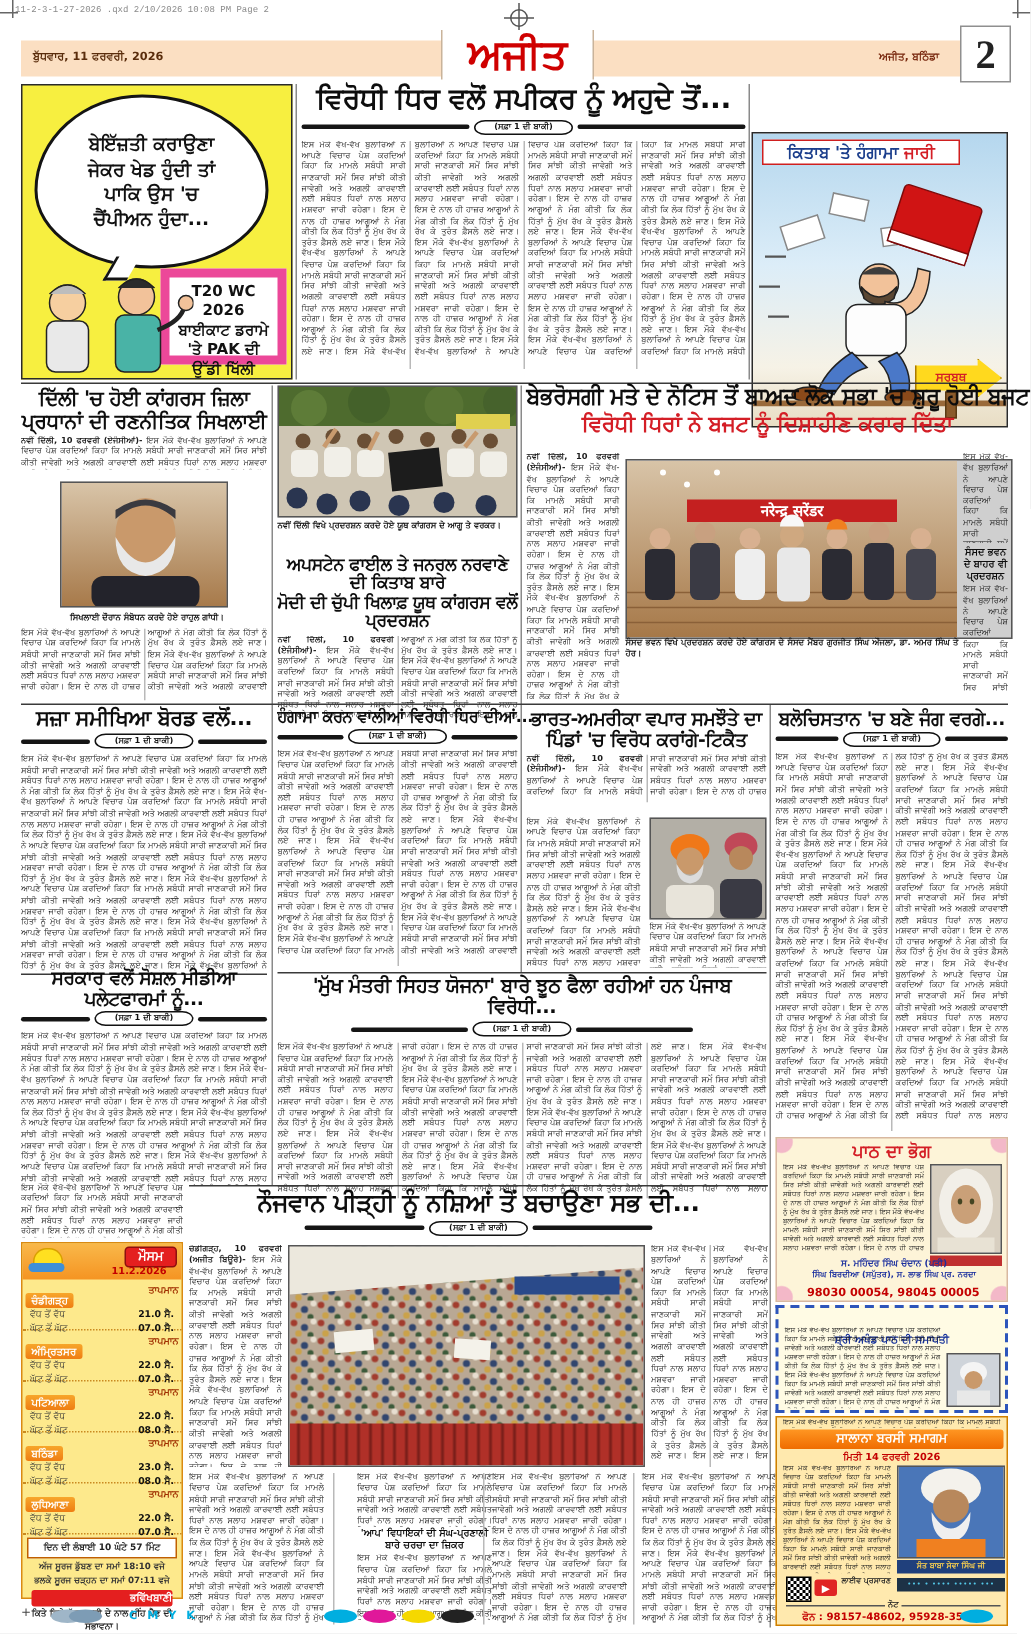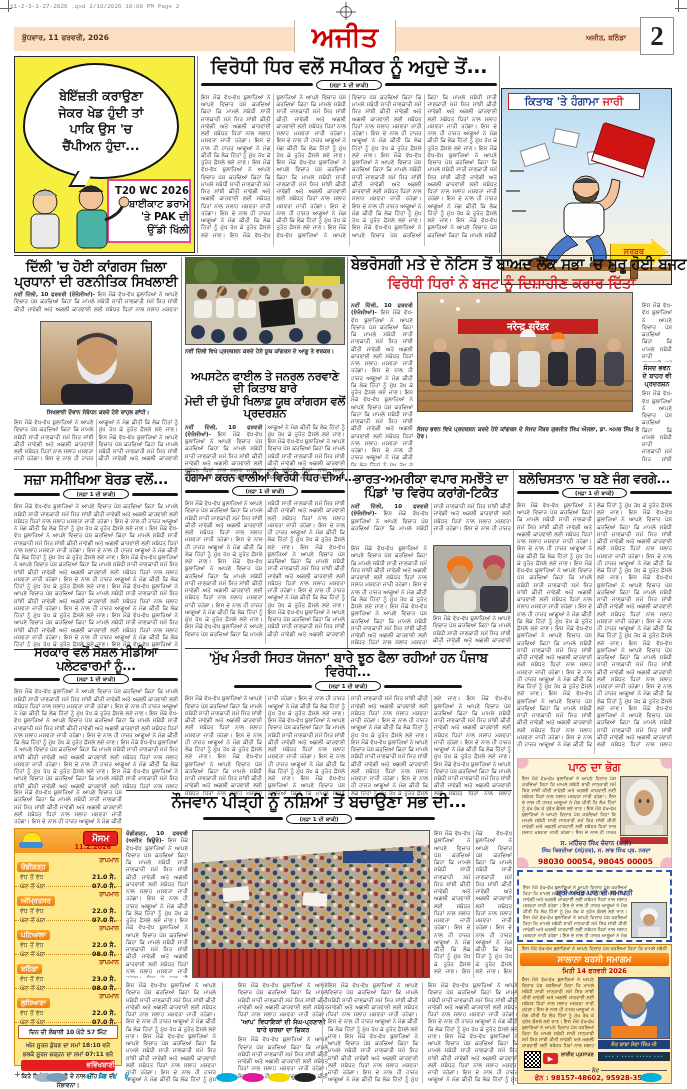--- a/index.html
+++ b/index.html
@@ -27,21 +27,21 @@
   .masthead{background:#fff;display:flex;align-items:center;justify-content:center;
             border-left:1px solid #c9b39a;border-right:1px solid #c9b39a;}
   .masthead span{color:#cf0000;font-size:27px;font-weight:bold;letter-spacing:0px;}
   .pagenum{background:#fff;border:1px solid #8f8f8f;display:flex;align-items:center;justify-content:center;
            font-family:"Liberation Serif","DejaVu Serif",serif;font-size:27px;font-weight:bold;color:#222;}
   
   .cartL{background:#f7ef40;border:1px solid #2a2a2a;box-sizing:border-box;}
   .bubble{background:#fff;border:2px solid #141414;border-radius:46% 54% 50% 50%/55% 55% 45% 45%;
           display:flex;flex-direction:column;justify-content:center;text-align:center;
           font-weight:bold;font-size:12.5px;line-height:1.32;color:#111;}
-  .t20box{background:#fff;border:2px solid #ec4899;text-align:right;font-weight:bold;
+  .t20box{background:#fff;border:6px solid #ec4899;text-align:center;font-weight:bold;
           font-size:10px;line-height:1.3;color:#111;padding-top:3px;box-sizing:border-box;}
   
   .cartR{background:linear-gradient(180deg,#b5d7ee 0%,#dcedf8 45%,#f6f2e6 80%,#e8ddc4 100%);
          border:1px solid #2a2a2a;box-sizing:border-box;margin-top:32px;}
   .cartR-title{background:#fff;border:1.5px solid #cf1f1f;font-weight:bold;font-size:11px;
                text-align:center;color:#1b3e8c;line-height:1.4;}
   .arrow-sign{background:#ffd91e;border:1px solid #a87800;color:#d41e26;font-weight:bold;font-size:8px;
               display:flex;align-items:center;justify-content:center;
               clip-path:polygon(0 18%,72% 18%,72% 0,100% 50%,72% 100%,72% 82%,0 82%);}
   
@@ -239,21 +239,21 @@
     <div class="hl" style="font-size:11.5px;">ਮੋਦੀ ਦੀ ਚੁੱਪੀ ਖਿਲਾਫ਼ ਯੂਥ ਕਾਂਗਰਸ ਵਲੋਂ ਪ੍ਰਦਰਸ਼ਨ</div>
     <div class="ftxt c2" style="margin-top:4px;height:60px;"><b>ਨਵੀਂ ਦਿੱਲੀ, 10 ਫਰਵਰੀ (ਏਜੰਸੀਆਂ)-</b> <span>ਇਸ ਮੌਕੇ ਵੱਖ-ਵੱਖ ਬੁਲਾਰਿਆਂ ਨੇ ਆਪਣੇ ਵਿਚਾਰ ਪੇਸ਼ ਕਰਦਿਆਂ ਕਿਹਾ ਕਿ ਮਾਮਲੇ ਸਬੰਧੀ ਸਾਰੀ ਜਾਣਕਾਰੀ ਸਮੇਂ ਸਿਰ ਸਾਂਝੀ ਕੀਤੀ ਜਾਵੇਗੀ ਅਤੇ ਅਗਲੀ ਕਾਰਵਾਈ ਲਈ ਸਬੰਧਤ ਧਿਰਾਂ ਨਾਲ ਸਲਾਹ ਮਸ਼ਵਰਾ ਜਾਰੀ ਰਹੇਗਾ। ਇਸ ਦੇ ਨਾਲ ਹੀ ਹਾਜ਼ਰ ਆਗੂਆਂ ਨੇ ਮੰਗ ਕੀਤੀ ਕਿ ਲੋਕ ਹਿੱਤਾਂ ਨੂੰ ਮੁੱਖ ਰੱਖ ਕੇ ਤੁਰੰਤ ਫ਼ੈਸਲੇ ਲਏ ਜਾਣ। ਇਸ ਮੌਕੇ ਵੱਖ-ਵੱਖ ਬੁਲਾਰਿਆਂ ਨੇ ਆਪਣੇ ਵਿਚਾਰ ਪੇਸ਼ ਕਰਦਿਆਂ ਕਿਹਾ ਕਿ ਮਾਮਲੇ ਸਬੰਧੀ ਸਾਰੀ ਜਾਣਕਾਰੀ ਸਮੇਂ ਸਿਰ ਸਾਂਝੀ ਕੀਤੀ ਜਾਵੇਗੀ ਅਤੇ ਅਗਲੀ ਕਾਰਵਾਈ ਲਈ ਸਬੰਧਤ ਧਿਰਾਂ ਨਾਲ ਸਲਾਹ ਮਸ਼ਵਰਾ ਜਾਰੀ ਰਹੇਗਾ। ਇਸ ਦੇ ਨਾਲ ਹੀ ਹਾਜ਼ਰ ਆਗੂਆਂ ਨੇ ਮੰਗ ਕੀਤੀ ਕਿ ਲੋਕ ਹਿੱਤਾਂ ਨੂੰ ਮੁੱਖ ਰੱਖ ਕੇ ਤੁਰੰਤ ਫ਼ੈਸਲੇ ਲਏ ਜਾਣ। ਇਸ ਮੌਕੇ ਵੱਖ-ਵੱਖ ਬੁਲਾਰਿਆਂ ਨੇ ਆਪਣੇ ਵਿਚਾਰ ਪੇਸ਼ ਕਰਦਿਆਂ ਕਿਹਾ ਕਿ ਮਾਮਲੇ ਸਬੰਧੀ ਸਾਰੀ ਜਾਣਕਾਰੀ ਸਮੇਂ ਸਿਰ ਸਾਂਝੀ ਕੀਤੀ ਜਾਵੇਗੀ ਅਤੇ ਅਗਲੀ ਕਾਰਵਾਈ ਲਈ ਸਬੰਧਤ ਧਿਰਾਂ ਨਾਲ ਸਲਾਹ ਮਸ਼ਵਰਾ ਜਾਰੀ ਰਹੇਗਾ। ਇਸ ਦੇ ਨਾਲ ਹੀ ਹਾਜ਼ਰ ਆਗੂਆਂ ਨੇ ਮੰਗ ਕੀਤੀ ਕਿ ਲੋਕ ਹਿੱਤਾਂ ਨੂੰ ਮੁੱਖ ਰੱਖ ਕੇ ਤੁਰੰਤ ਫ਼ੈਸਲੇ ਲਏ ਜਾਣ। </span></div>
   </div>
   <div class="a vrule" style="left:347px;top:257px;height:391px;"></div>
 
   <div class="a" style="left:351px;top:256px;width:321px;">
     <div class="hl" style="font-size:15.5px;white-space:nowrap;transform:scaleX(.96);transform-origin:left;">ਬੇਭਰੋਸਗੀ ਮਤੇ ਦੇ ਨੋਟਿਸ ਤੋਂ ਬਾਅਦ ਲੋਕ ਸਭਾ 'ਚ ਸ਼ੁਰੂ ਹੋਈ ਬਜਟ 'ਤੇ ਚਰਚਾ</div>
     <div class="hl red" style="font-size:14.5px;margin-top:3px;">ਵਿਰੋਧੀ ਧਿਰਾਂ ਨੇ ਬਜਟ ਨੂੰ ਦਿਸ਼ਾਹੀਣ ਕਰਾਰ ਦਿੱਤਾ</div>
   </div>
   <div class="ftxt a" style="left:351px;top:302px;width:62px;height:164px;"><b>ਨਵੀਂ ਦਿੱਲੀ, 10 ਫਰਵਰੀ (ਏਜੰਸੀਆਂ)-</b> <span>ਇਸ ਮੌਕੇ ਵੱਖ-ਵੱਖ ਬੁਲਾਰਿਆਂ ਨੇ ਆਪਣੇ ਵਿਚਾਰ ਪੇਸ਼ ਕਰਦਿਆਂ ਕਿਹਾ ਕਿ ਮਾਮਲੇ ਸਬੰਧੀ ਸਾਰੀ ਜਾਣਕਾਰੀ ਸਮੇਂ ਸਿਰ ਸਾਂਝੀ ਕੀਤੀ ਜਾਵੇਗੀ ਅਤੇ ਅਗਲੀ ਕਾਰਵਾਈ ਲਈ ਸਬੰਧਤ ਧਿਰਾਂ ਨਾਲ ਸਲਾਹ ਮਸ਼ਵਰਾ ਜਾਰੀ ਰਹੇਗਾ। ਇਸ ਦੇ ਨਾਲ ਹੀ ਹਾਜ਼ਰ ਆਗੂਆਂ ਨੇ ਮੰਗ ਕੀਤੀ ਕਿ ਲੋਕ ਹਿੱਤਾਂ ਨੂੰ ਮੁੱਖ ਰੱਖ ਕੇ ਤੁਰੰਤ ਫ਼ੈਸਲੇ ਲਏ ਜਾਣ। ਇਸ ਮੌਕੇ ਵੱਖ-ਵੱਖ ਬੁਲਾਰਿਆਂ ਨੇ ਆਪਣੇ ਵਿਚਾਰ ਪੇਸ਼ ਕਰਦਿਆਂ ਕਿਹਾ ਕਿ ਮਾਮਲੇ ਸਬੰਧੀ ਸਾਰੀ ਜਾਣਕਾਰੀ ਸਮੇਂ ਸਿਰ ਸਾਂਝੀ ਕੀਤੀ ਜਾਵੇਗੀ ਅਤੇ ਅਗਲੀ ਕਾਰਵਾਈ ਲਈ ਸਬੰਧਤ ਧਿਰਾਂ ਨਾਲ ਸਲਾਹ ਮਸ਼ਵਰਾ ਜਾਰੀ ਰਹੇਗਾ। ਇਸ ਦੇ ਨਾਲ ਹੀ ਹਾਜ਼ਰ ਆਗੂਆਂ ਨੇ ਮੰਗ ਕੀਤੀ ਕਿ ਲੋਕ ਹਿੱਤਾਂ ਨੂੰ ਮੁੱਖ ਰੱਖ ਕੇ ਤੁਰੰਤ ਫ਼ੈਸਲੇ ਲਏ ਜਾਣ। ਇਸ ਮੌਕੇ ਵੱਖ-ਵੱਖ ਬੁਲਾਰਿਆਂ ਨੇ ਆਪਣੇ ਵਿਚਾਰ ਪੇਸ਼ ਕਰਦਿਆਂ ਕਿਹਾ ਕਿ ਮਾਮਲੇ ਸਬੰਧੀ ਸਾਰੀ ਜਾਣਕਾਰੀ ਸਮੇਂ ਸਿਰ ਸਾਂਝੀ ਕੀਤੀ ਜਾਵੇਗੀ ਅਤੇ ਅਗਲੀ ਕਾਰਵਾਈ ਲਈ ਸਬੰਧਤ ਧਿਰਾਂ ਨਾਲ ਸਲਾਹ ਮਸ਼ਵਰਾ ਜਾਰੀ ਰਹੇਗਾ। ਇਸ ਦੇ ਨਾਲ ਹੀ ਹਾਜ਼ਰ ਆਗੂਆਂ ਨੇ ਮੰਗ ਕੀਤੀ ਕਿ ਲੋਕ ਹਿੱਤਾਂ ਨੂੰ ਮੁੱਖ ਰੱਖ ਕੇ ਤੁਰੰਤ ਫ਼ੈਸਲੇ ਲਏ ਜਾਣ। ਇਸ ਮੌਕੇ ਵੱਖ-ਵੱਖ ਬੁਲਾਰਿਆਂ ਨੇ ਆਪਣੇ ਵਿਚਾਰ ਪੇਸ਼ ਕਰਦਿਆਂ ਕਿਹਾ ਕਿ ਮਾਮਲੇ ਸਬੰਧੀ ਸਾਰੀ ਜਾਣਕਾਰੀ ਸਮੇਂ ਸਿਰ ਸਾਂਝੀ ਕੀਤੀ ਜਾਵੇਗੀ ਅਤੇ ਅਗਲੀ ਕਾਰਵਾਈ ਲਈ ਸਬੰਧਤ ਧਿਰਾਂ ਨਾਲ ਸਲਾਹ ਮਸ਼ਵਰਾ ਜਾਰੀ ਰਹੇਗਾ। ਇਸ ਦੇ ਨਾਲ ਹੀ ਹਾਜ਼ਰ ਆਗੂਆਂ ਨੇ ਮੰਗ ਕੀਤੀ ਕਿ ਲੋਕ ਹਿੱਤਾਂ ਨੂੰ ਮੁੱਖ ਰੱਖ ਕੇ ਤੁਰੰਤ ਫ਼ੈਸਲੇ ਲਏ ਜਾਣ। </span></div>
-  <div class="photoframe a" style="left:417px;top:292px;width:216px;height:120px;">
+  <div class="photoframe a" style="left:417px;top:306px;width:258px;height:120px;">
     <svg width="220" height="118">
       <defs>
         <linearGradient id="g1" x1="0" y1="0" x2="0" y2="1">
           <stop offset="0" stop-color="#d8c4a8"></stop>
             <stop offset="1" stop-color="#a67848"></stop>
         </linearGradient>
       </defs>
       <rect width="220" height="118" fill="url(#g1)"></rect>
       <g stroke="#8a6038" stroke-width="1">
           <line x1="0" y1="88" x2="220" y2="88"></line>

